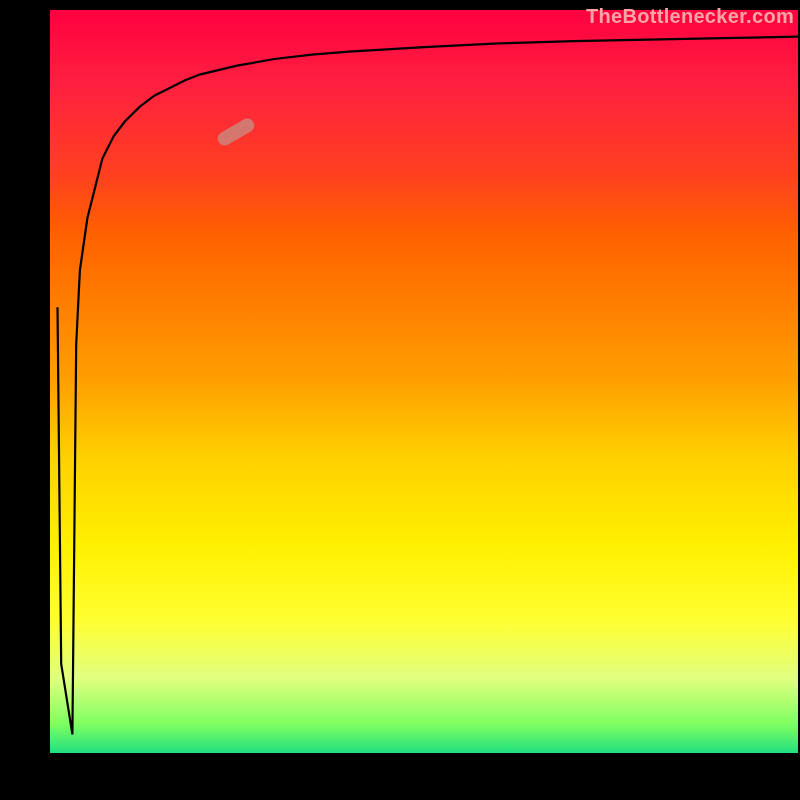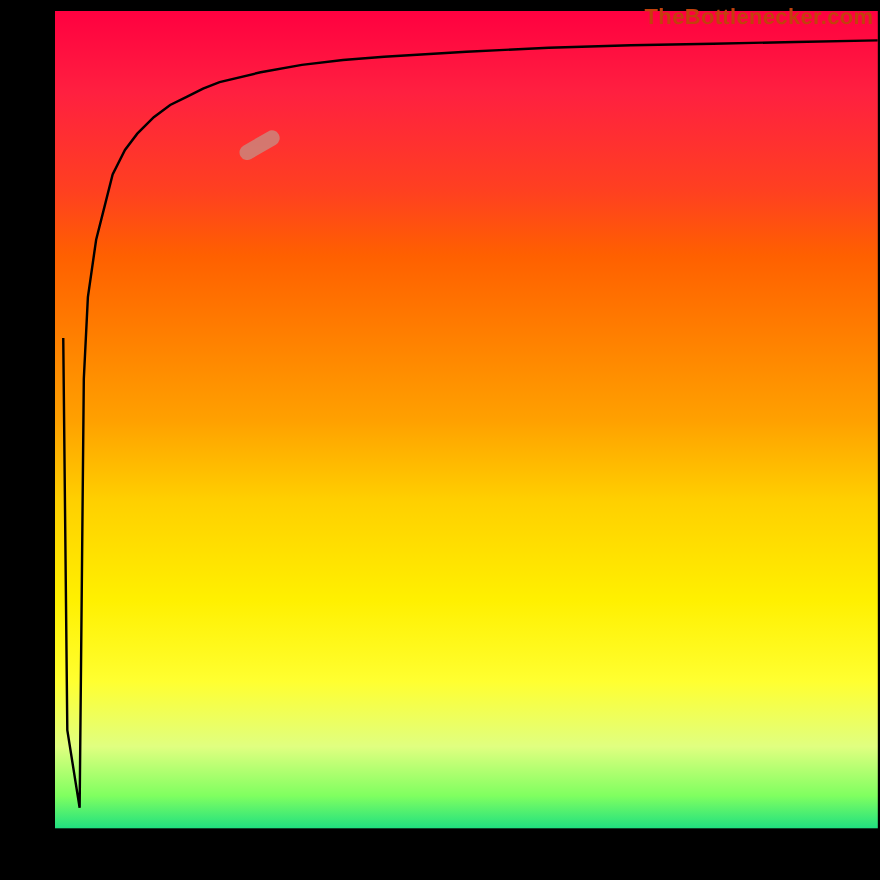--- a/index.html
+++ b/index.html
@@ -39,21 +39,21 @@
       #20e080 100%
     );
   }
   .watermark {
     position: absolute;
     top: 5px;
     right: 6px;
     font-family: Arial, Helvetica, sans-serif;
     font-size: 20px;
     font-weight: 600;
-    color: #c2410c;
+    color: #fca5a5;
     letter-spacing: 0.3px;
   }
   svg.curve {
     position: absolute;
     left: 50px;
     top: 10px;
     width: 748px;
     height: 743px;
     pointer-events: none;
   }

